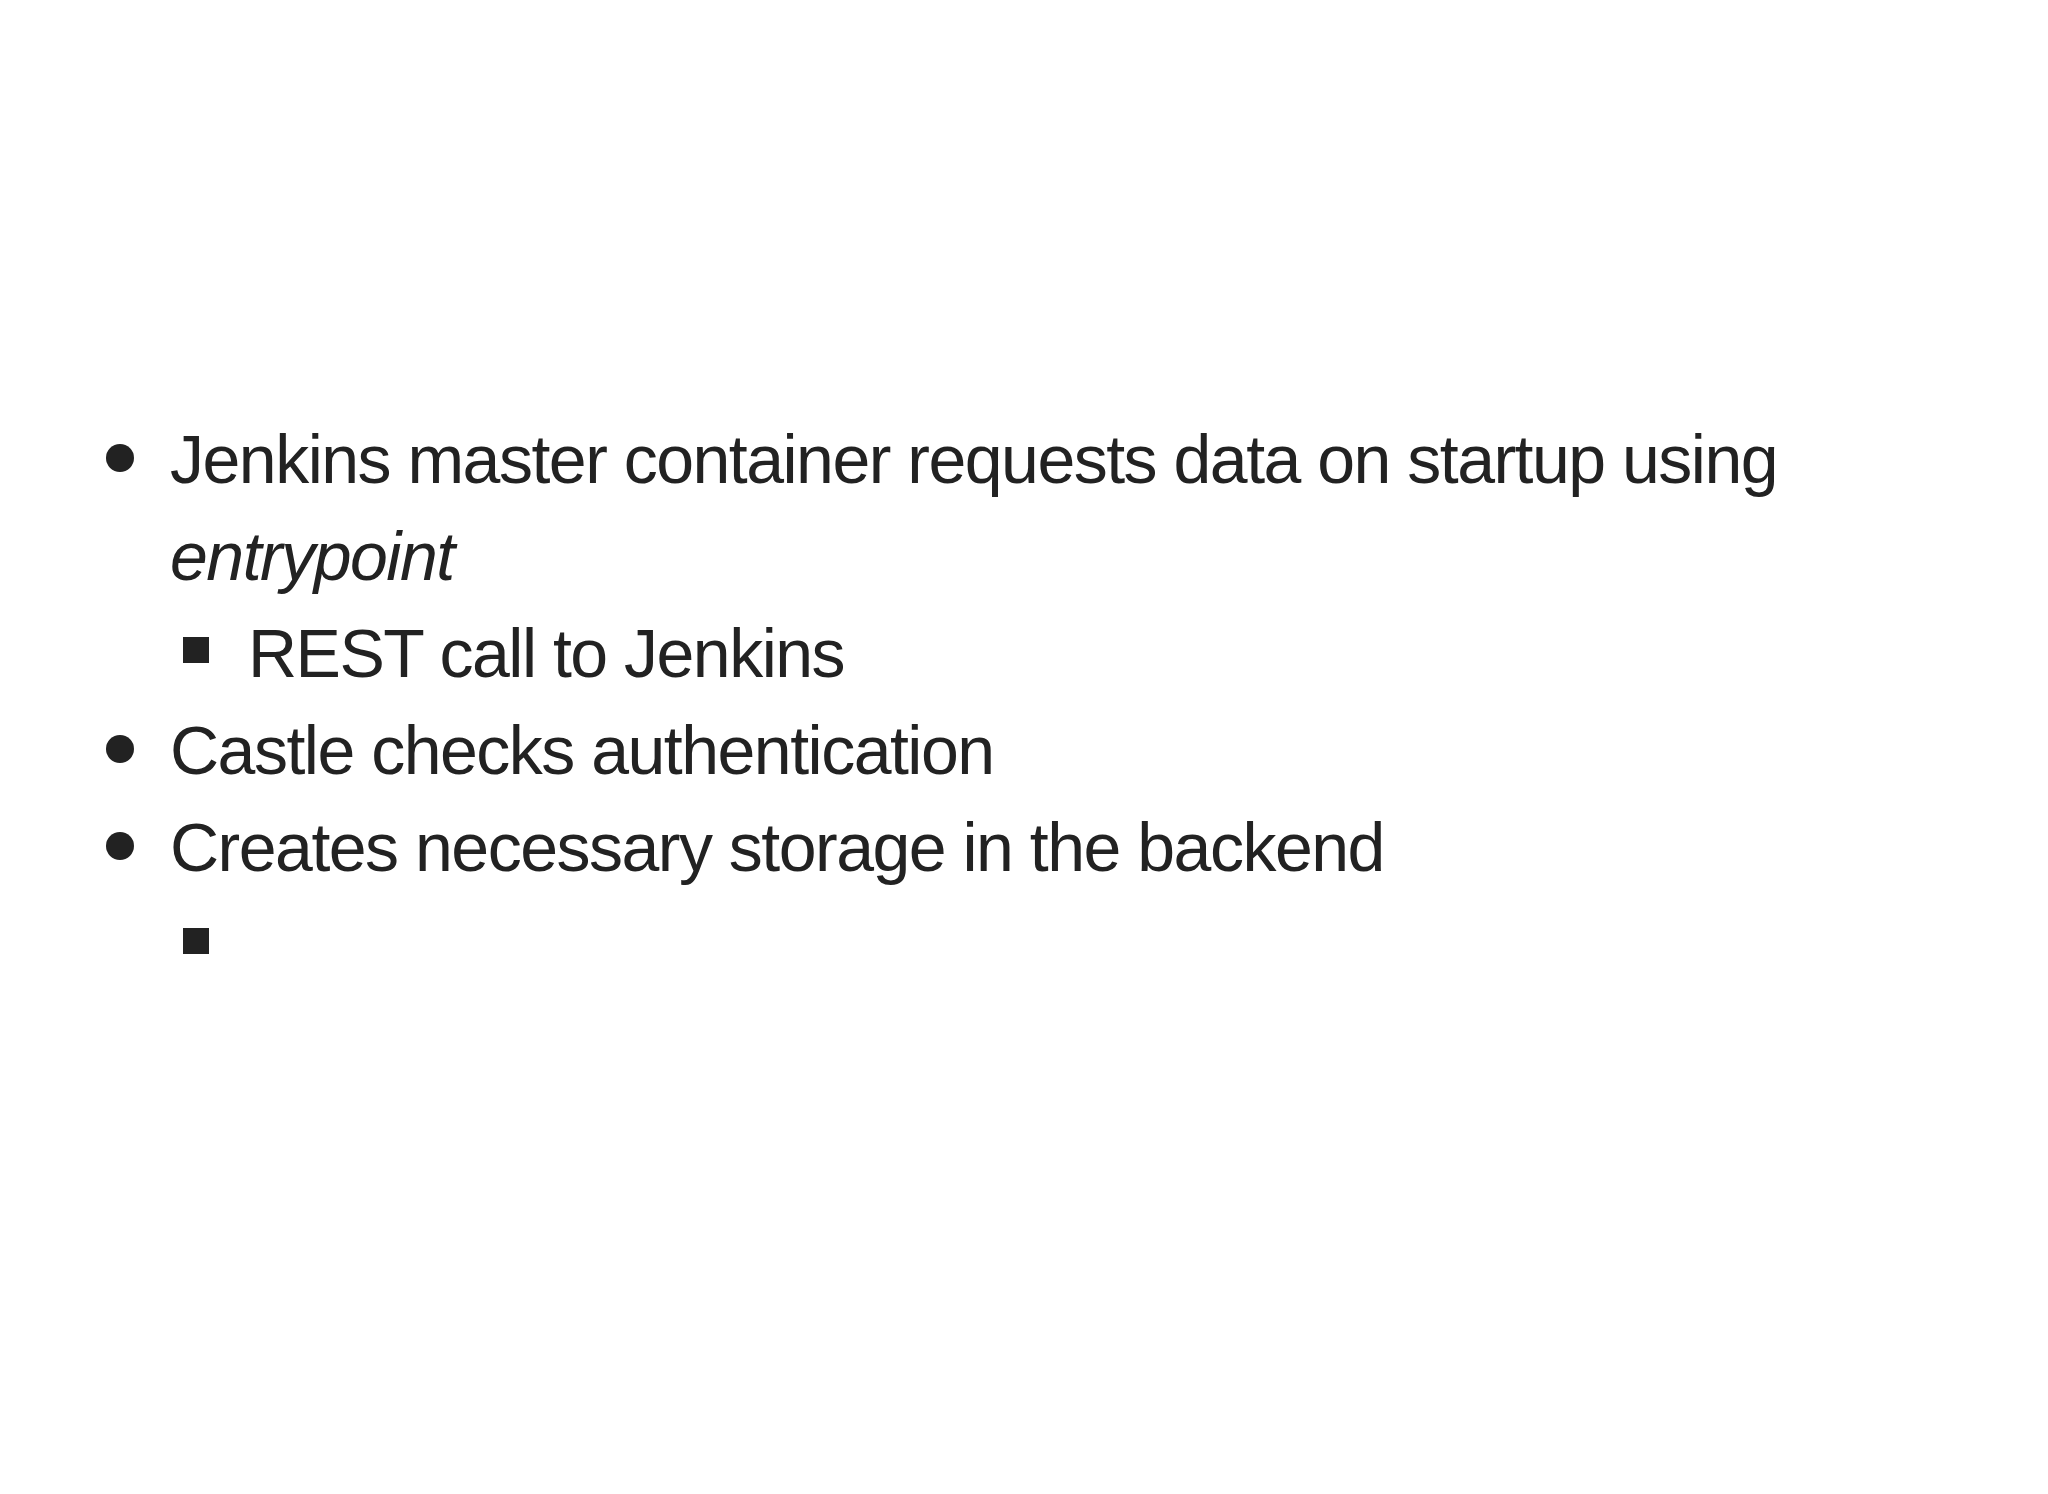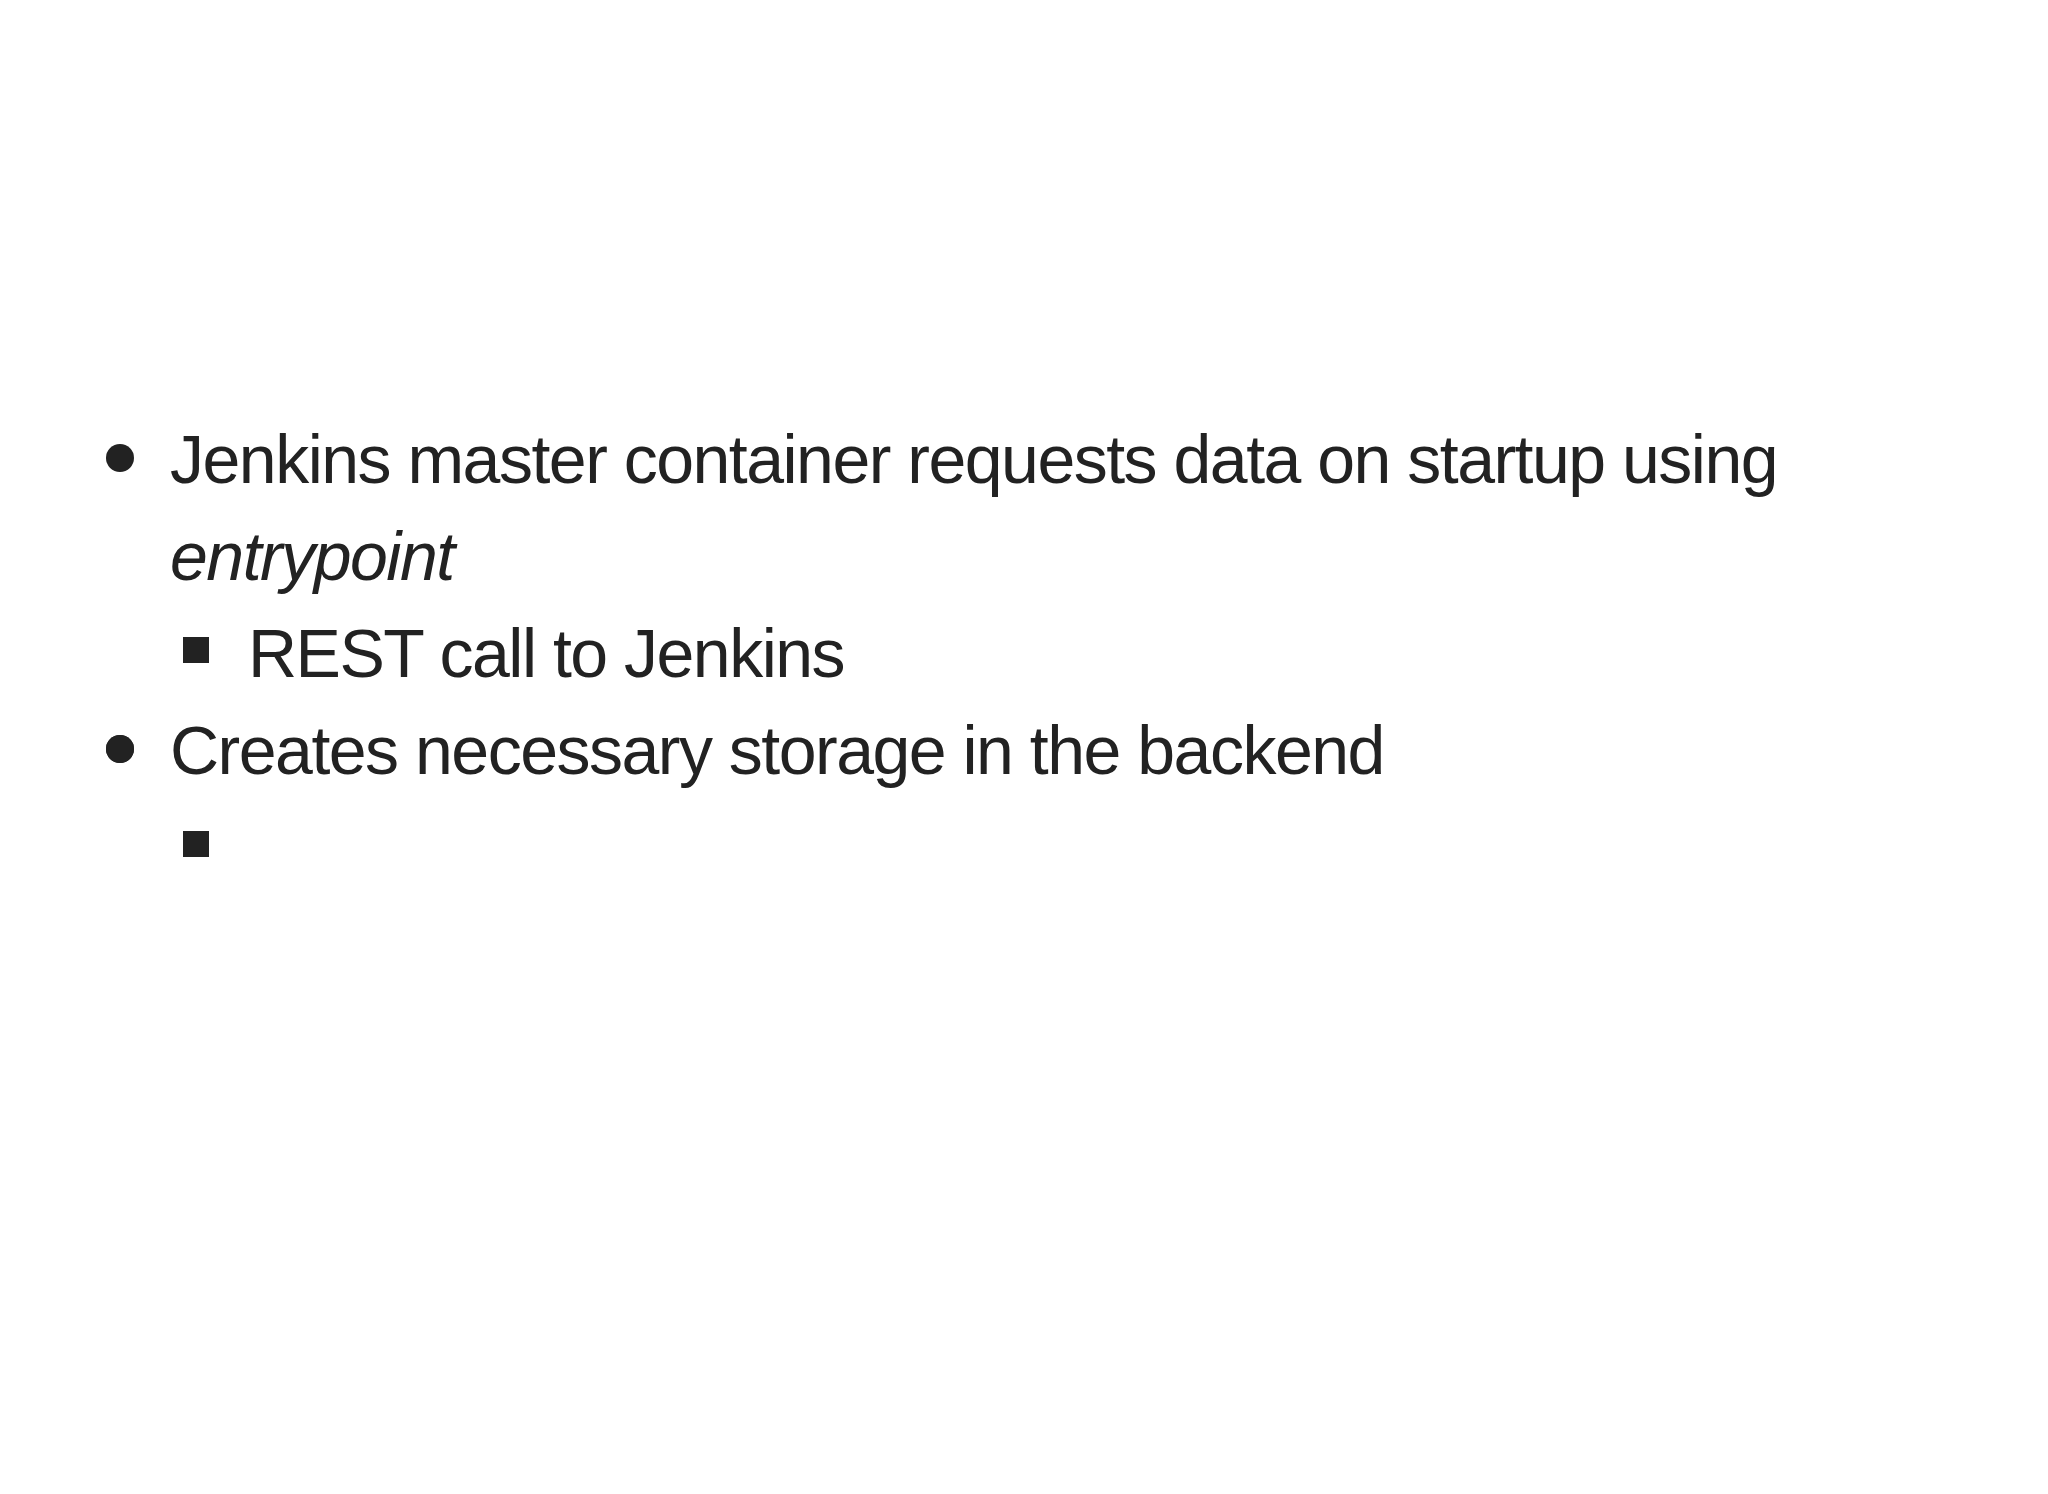--- a/index.html
+++ b/index.html
@@ -77,20 +77,21 @@
       </div>
     </li>
 
     <li class="item l2">
       <span class="bullet-square" style="background: rgb(34, 34, 34);"></span>
       <span class="line">REST call to Jenkins</span>
     </li>
 
     <li class="item l1">
       <span class="bullet-disc" style="background: rgb(34, 34, 34);"></span>
+      <span class="line">Castle checks authentication</span>
     </li>
 
     <li class="item l1">
       <span class="bullet-disc" style="background: rgb(34, 34, 34);"></span>
       <span class="line">Creates necessary storage in the backend</span>
     </li>
 
     <li class="item l2">
       <span class="bullet-square" style="background: rgb(34, 34, 34);"></span>
     </li>

